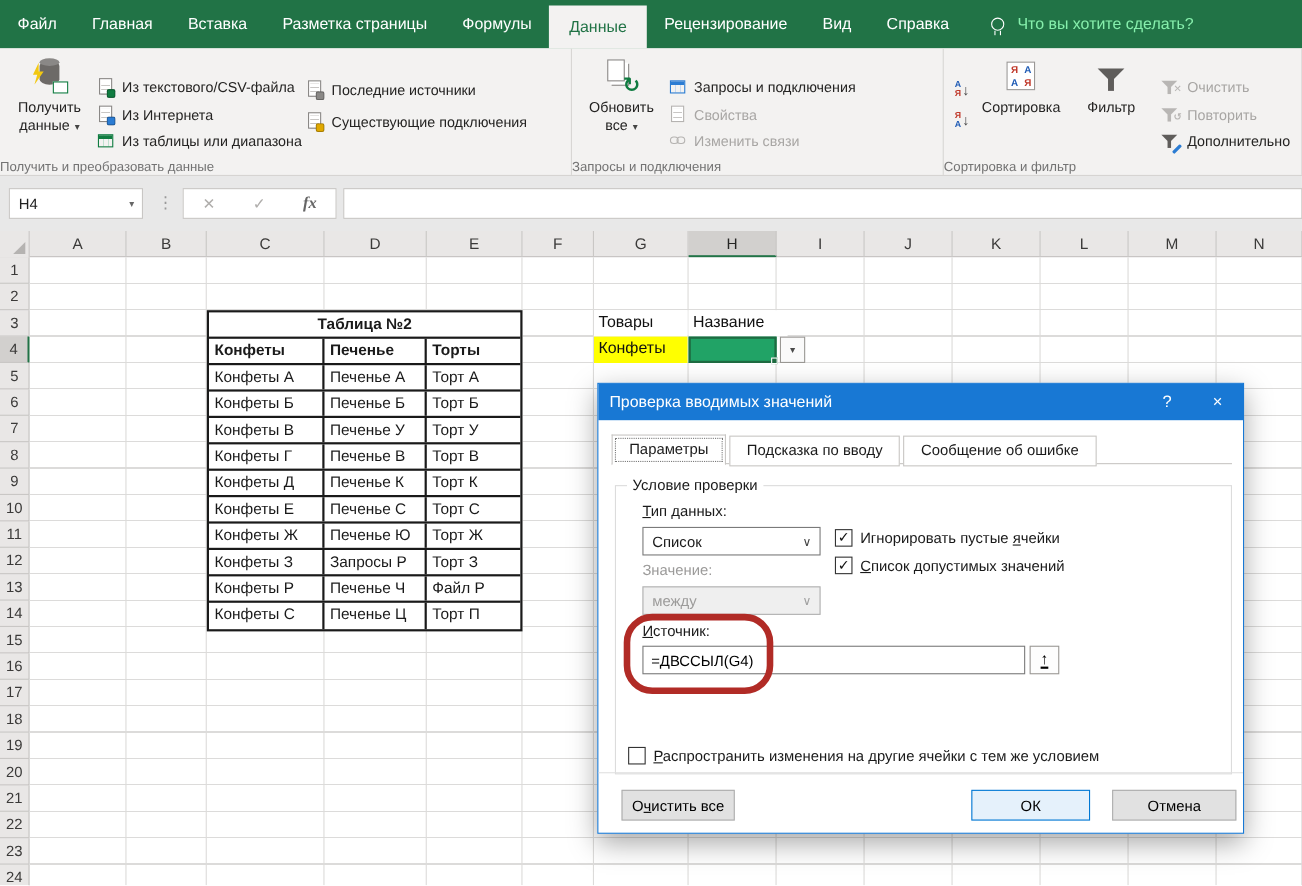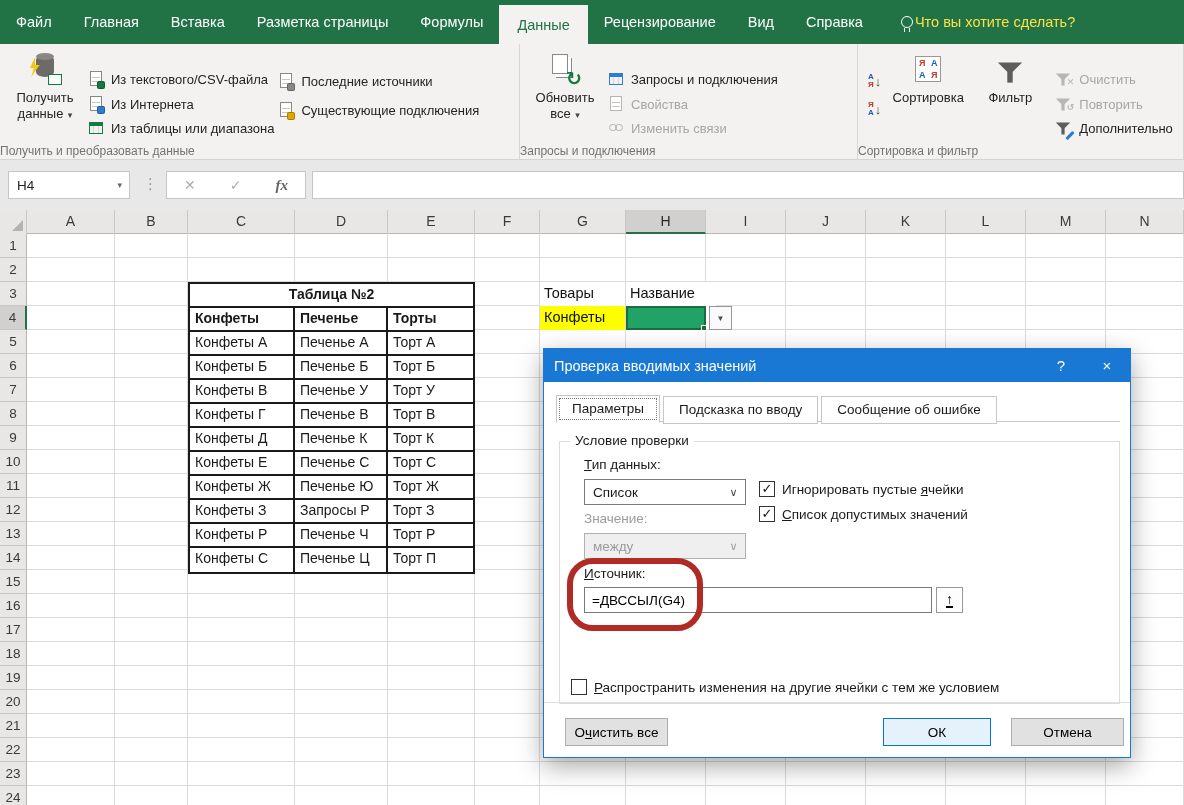--- a/index.html
+++ b/index.html
@@ -5,21 +5,21 @@
   * { margin:0; padding:0; box-sizing:border-box; }
   html,body { width:1184px; height:805px; overflow:hidden; }
   body { font-family:"Liberation Sans","DejaVu Sans",sans-serif; background:#fff; }
   #app { position:relative; width:1184px; height:805px; overflow:hidden; background:#fff; }
 
   
   #menubar { position:absolute; left:0; top:0; width:1184px; height:44px; background:#217346; display:flex; }
   #menu-tabs { display:flex; height:44px; }
   .mtab { display:flex; align-items:center; padding:0 16px; color:#fff; font-size:14.5px; cursor:default; }
   .mtab.active { background:#f3f2f1; color:#217346; margin-top:5px; padding:0 18px; }
-  #menu-search { display:flex; align-items:center; gap:2px; color:#fde047; font-size:14.5px; margin-left:22px;text-align:right; }
+  #menu-search { display:flex; align-items:center; gap:12px; color:#86efac; font-size:14.5px; margin-left:22px;text-align:right; }
   .bulb { position:relative; width:12px; height:12px; border:1.6px solid #fff; border-radius:50%; display:inline-block; }
   .bulb::after { content:""; position:absolute; left:2.5px; bottom:-5px; width:4px; height:4px; border-left:1.6px solid #fff; border-right:1.6px solid #fff; }
 
   
   #ribbon { position:absolute; left:0; top:44px; width:1184px; height:116px; background:#f3f2f1; border-bottom:1px solid #d6d4d2; display:flex; overflow:hidden; }
   .rgroup { position:relative; height:100%; border-right:1px solid #d8d6d4; display:flex; gap:4px; padding:4px 2px 18px 6px; flex:0 0 auto; }
   .rglabel { position:absolute; bottom:1px; left:0; right:0; text-align:left; font-size:12px; color:#737373; white-space:nowrap; }
   .rbig { width:78px; display:flex; flex-direction:column; align-items:center; padding-top:3px; font-size:13px; color:#252423; text-align:center; line-height:1.25; cursor:default; }
   .rbig .bicon { height:36px; display:flex; align-items:center; justify-content:center; margin-bottom:3px; }
   .rcol { display:flex; flex-direction:column; padding-top:3px;margin-top:16px; }
@@ -411,21 +411,21 @@
           <div class="tc c3">Торт Ж</div>
         </div>
         <div class="trow">
           <div class="tc c1">Конфеты З</div>
           <div class="tc c2">Запросы Р</div>
           <div class="tc c3">Торт З</div>
         </div>
         <div class="trow">
           <div class="tc c1">Конфеты Р</div>
           <div class="tc c2">Печенье Ч</div>
-          <div class="tc c3">Торт Р</div>
+          <div class="tc c3">Файл Р</div>
         </div>
         <div class="trow">
           <div class="tc c1">Конфеты С</div>
           <div class="tc c2">Печенье Ц</div>
           <div class="tc c3">Торт П</div>
         </div>
       </div>
     <div class="cell-lbl" id="g3" style="left:513px; top:48px; width:85px;">Товары</div>
     <div class="cell-lbl" id="h3c" style="left:599px; top:48px; width:90px;">Название</div>
     <div class="cell-lbl" id="g4" style="left:513px; top:72px; width:85px;">Конфеты</div>

